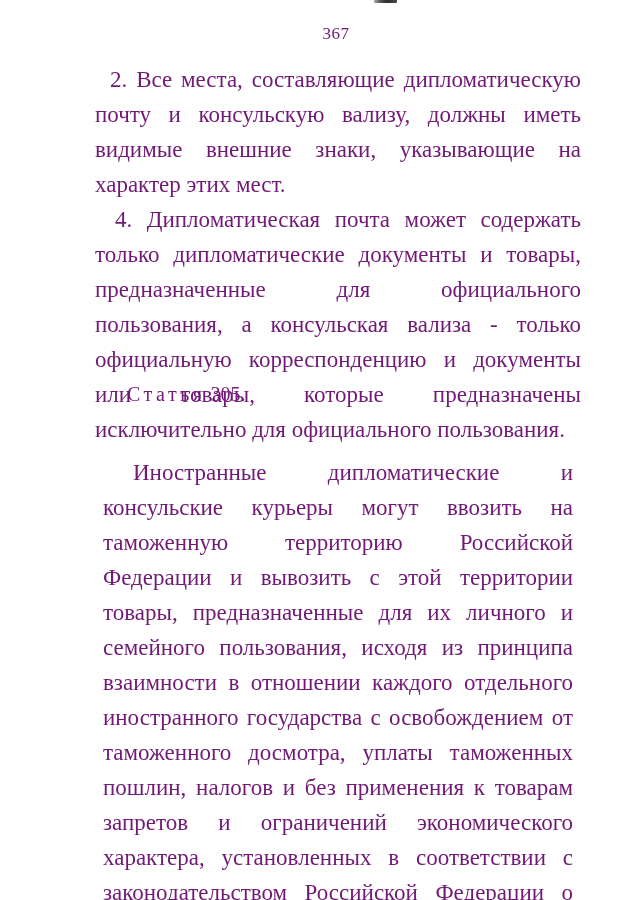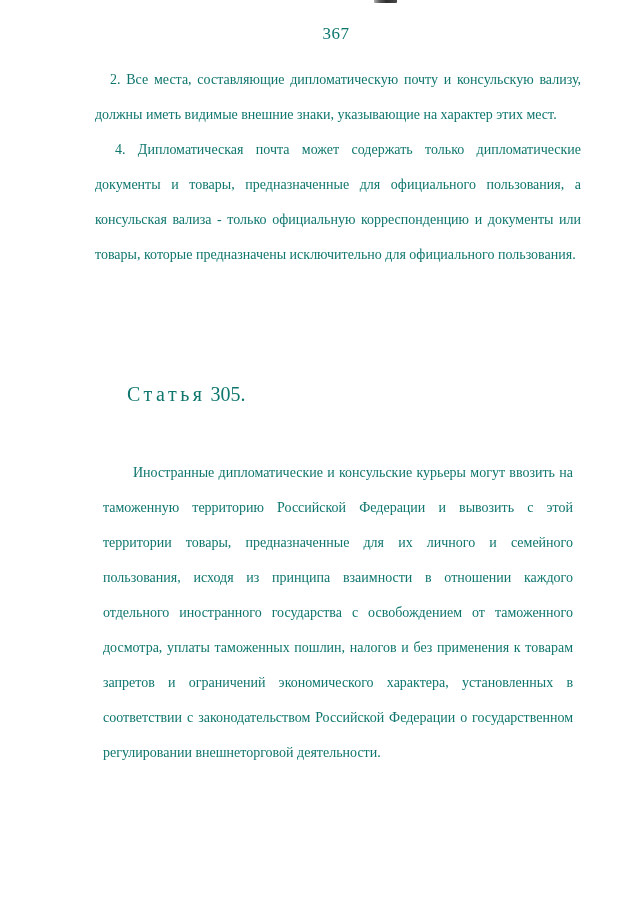--- a/index.html
+++ b/index.html
@@ -7,21 +7,21 @@
     padding: 0;
     background: #ffffff;
   }
   .page {
     position: relative;
     width: 640px;
     height: 900px;
     background: #ffffff;
     overflow: hidden;
     font-family: "Liberation Serif", "DejaVu Serif", serif;
-    color: #0f766e;
+    color: #701a75;
   }
   
   .scan-artifact {
     position: absolute;
     left: 374px;
     top: 0;
     width: 23px;
     height: 3px;
     background: linear-gradient(90deg, #b0b0b0 0%, #5a5a5a 25%, #2e2e2e 55%, #4a4a4a 100%);
     border-radius: 0 0 1px 1px;
@@ -33,21 +33,21 @@
     right: 0;
     text-align: center;
     transform: translateX(16px);
     font-size: 17px;
     letter-spacing: 0.5px;
   }
   .text-col {
     position: absolute;
     left: 95px;
     width: 486px;
-    font-size: 14px;
+    font-size: 23px;
     line-height: 35px;
     text-align: justify;
     text-justify: inter-word;
   }
   .flow-top { top: 62px; }
   .flow-top p { margin: 0; }
   .para-num { text-indent: 15px; }
   .para-num-2 { text-indent: 20px; }
   .article-heading {
     position: absolute;

